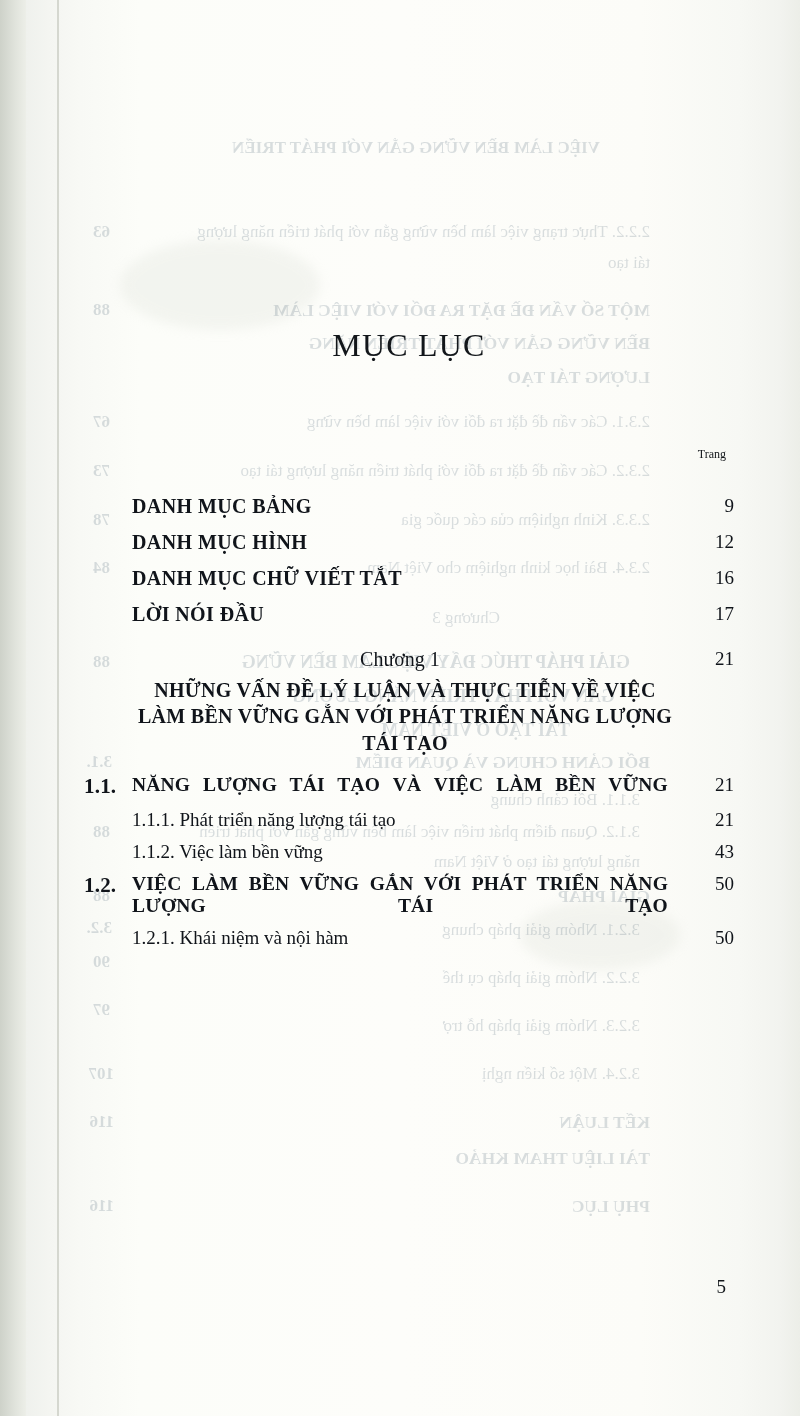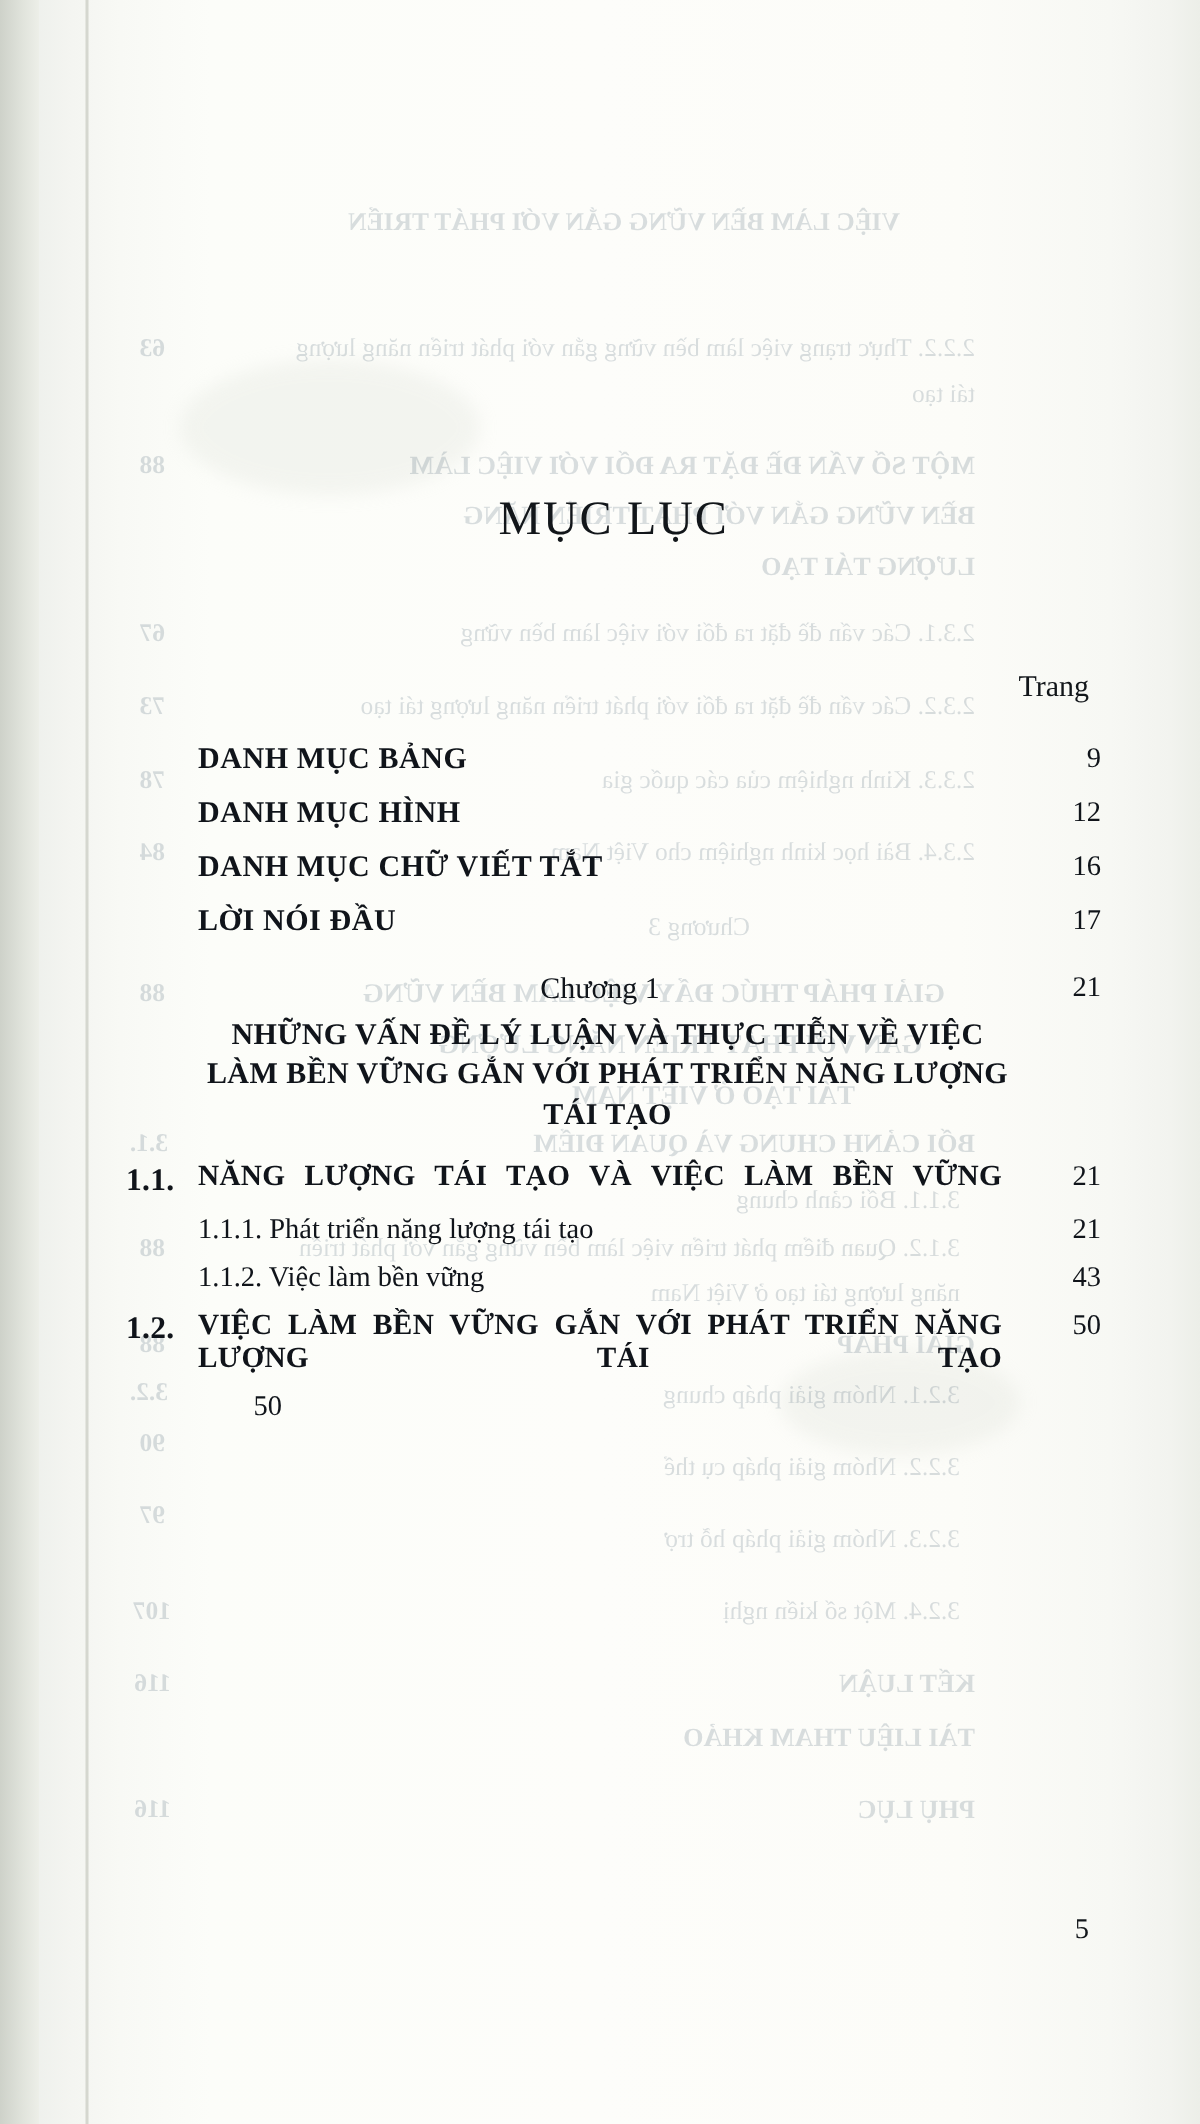--- a/index.html
+++ b/index.html
@@ -81,21 +81,21 @@
     font-size: 32px;
     letter-spacing: 1.2px;
     color: #12161a;
     font-weight: 400;
   }
 
   .trang-label {
     position: absolute;
     right: 8px;
     top: 447px;
-    font-size: 20px;
+    font-size: 12px;
     color: #12161a;
   }
 
   
   .toc {
     position: absolute;
     left: 0;
     top: 495px;
     width: 650px;
   }
@@ -298,20 +298,21 @@
       </div>
 
       <div class="row lvl1 justify spaced">
         <div class="num-col">1.2.</div>
         <div class="txt-col">VIỆC LÀM BỀN VỮNG GẮN VỚI PHÁT TRIỂN NĂNG LƯỢNG TÁI TẠO</div>
         <div class="page-col">50</div>
       </div>
 
       <div class="row lvl2 spaced">
         <div class="num-col"></div>
+        <div class="txt-col">1.2.1. Khái niệm và nội hàm</div>
         <div class="page-col">50</div>
       </div>
 
 
     </div>
 
     <div class="folio">5</div>
   </div>
 </div>
 

